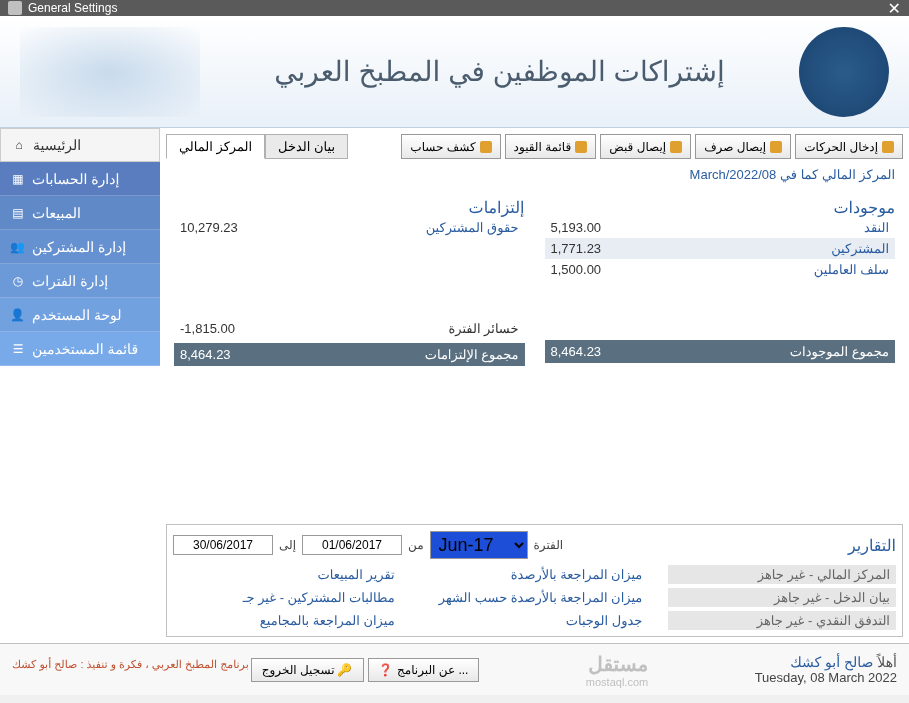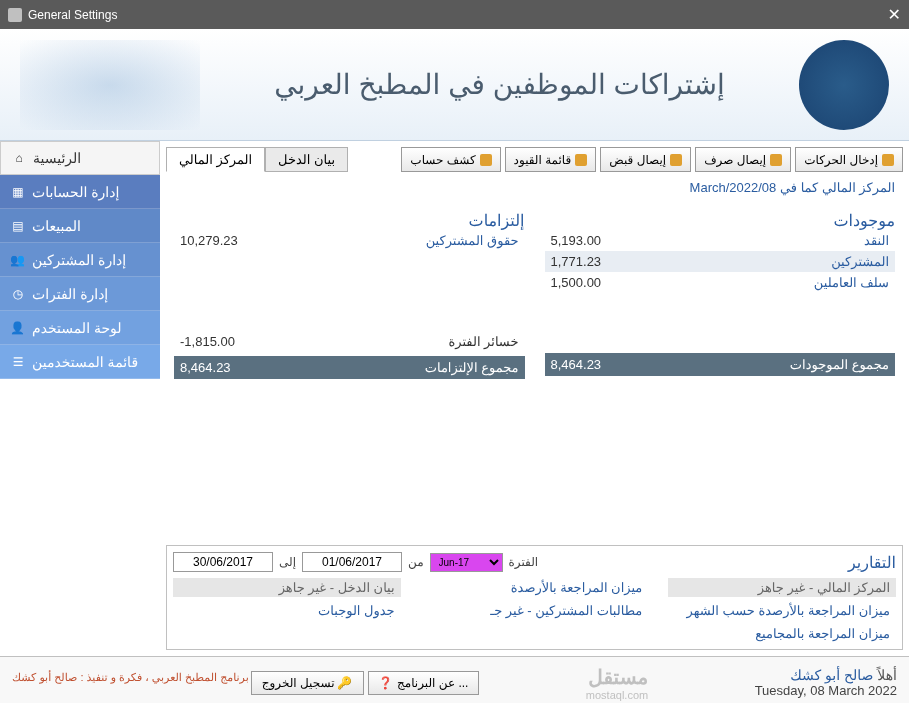--- a/index.html
+++ b/index.html
@@ -1,18 +1,18 @@
 <!DOCTYPE html>
 <html dir="rtl" lang="ar"><head>
 <meta charset="utf-8">
 <style>
 * { margin: 0; padding: 0; box-sizing: border-box; font-family: Tahoma, Arial, sans-serif; }
 body { background: #f0f0f0; width: 909px; height: 703px; overflow: hidden; }
 
-.titlebar { background: #5a5a5a; color: #fff; height: 29px; display: flex; align-items: center; justify-content: space-between; padding: 0 8px; font-size: 12px; direction: ltr; }
+.titlebar { background: #5a5a5a; color: #fff; height: 16px; display: flex; align-items: center; justify-content: space-between; padding: 0 8px; font-size: 12px; direction: ltr; }
 .titlebar-left { display: flex; align-items: center; gap: 6px; }
 .titlebar-icon { width: 14px; height: 14px; background: #c0c0c0; border-radius: 2px; }
 .titlebar-close { cursor: pointer; font-size: 16px; }
 
 .header-banner { height: 112px; background: linear-gradient(to bottom, #ffffff, #e8f0f8); border-bottom: 1px solid #c0d0e0; position: relative; display: flex; align-items: center; justify-content: space-between; padding: 0 20px; }
 .header-title { font-size: 28px; color: #4a5c6e; text-align: center; flex: 1; direction: rtl; }
 .header-logo { width: 90px; height: 90px; background: radial-gradient(circle, #2a5c8a, #1a4270); border-radius: 50%; position: relative; }
 .header-deco { width: 180px; height: 90px; background: radial-gradient(ellipse, rgba(100,150,200,0.3), transparent); }
 
 .main-layout { display: flex; height: calc(100% - 24px - 112px - 52px); }
@@ -48,21 +48,21 @@
 .bal-row.alt { background: #e8edf3; }
 .bal-label { color: #2a5ca0; }
 .bal-val { color: #333; direction: ltr; text-align: left; }
 .bal-total { display: flex; justify-content: space-between; background: #5a7080; color: #fff; padding: 4px 6px; margin-top: 60px; font-size: 13px; }
 .bal-spacer { height: 20px; }
 
 .reports-box { border: 1px solid #c0c0c0; padding: 6px; direction: rtl; }
 .reports-header { display: flex; align-items: center; gap: 6px; margin-bottom: 6px; }
 .reports-title { color: #2a5ca0; font-size: 16px; margin-left: auto; }
 .period-label { font-size: 12px; color: #444; }
-.period-select { font-size: 10px; border: 1px solid #999; padding: 2px 16px 2px 4px; background: #d946ef; direction: ltr; }
+.period-select { font-size: 18px; border: 1px solid #999; padding: 2px 16px 2px 4px; background: #1d4ed8; direction: ltr; }
 .date-input { font-size: 12px; border: 1px solid #999; padding: 2px 6px; width: 100px; direction: ltr; text-align: center; background: #fff; }
 .sep-label { font-size: 12px; color: #444; }
 
 .reports-grid { display: grid; grid-template-columns: 1fr 1fr 1fr; gap: 4px 20px; font-size: 13px; }
 .rep-status { background: #e6e6e6; color: #666; padding: 2px 6px; text-align: right; }
 .rep-link { color: #2a5ca0; text-align: right; cursor: pointer; padding: 2px 6px; }
 
 .footer { height: 52px; border-top: 1px solid #c0c0c0; display: flex; align-items: center; justify-content: space-between; padding: 4px 12px; background: #f8f8f8; direction: rtl; }
 .footer-right { text-align: right; }
 .welcome { font-size: 14px; color: #555; }
@@ -173,25 +173,27 @@
         <span class="period-label">الفترة</span>
         <select class="period-select"><option>Jun-17</option></select>
         <span class="sep-label">من</span>
         <input class="date-input" value="01/06/2017" style="">
         <span class="sep-label">إلى</span>
         <input class="date-input" value="30/06/2017" style="">
       </div>
       <div class="reports-grid">
         <div class="rep-status">المركز المالي - غير جاهز</div>
         <div class="rep-link">ميزان المراجعة بالأرصدة</div>
+        <div class="rep-link">تقرير المبيعات</div>
 
         <div class="rep-status">بيان الدخل - غير جاهز</div>
         <div class="rep-link">ميزان المراجعة بالأرصدة حسب الشهر</div>
         <div class="rep-link">مطالبات المشتركين - غير جـ</div>
 
+        <div class="rep-status">التدفق النقدي - غير جاهز</div>
         <div class="rep-link">جدول الوجبات</div>
         <div class="rep-link">ميزان المراجعة بالمجاميع</div>
       </div>
     </div>
 
   </div>
 
   <div class="sidebar">
     <div class="sidebar-item sidebar-home">
         <span>الرئيسية</span>

